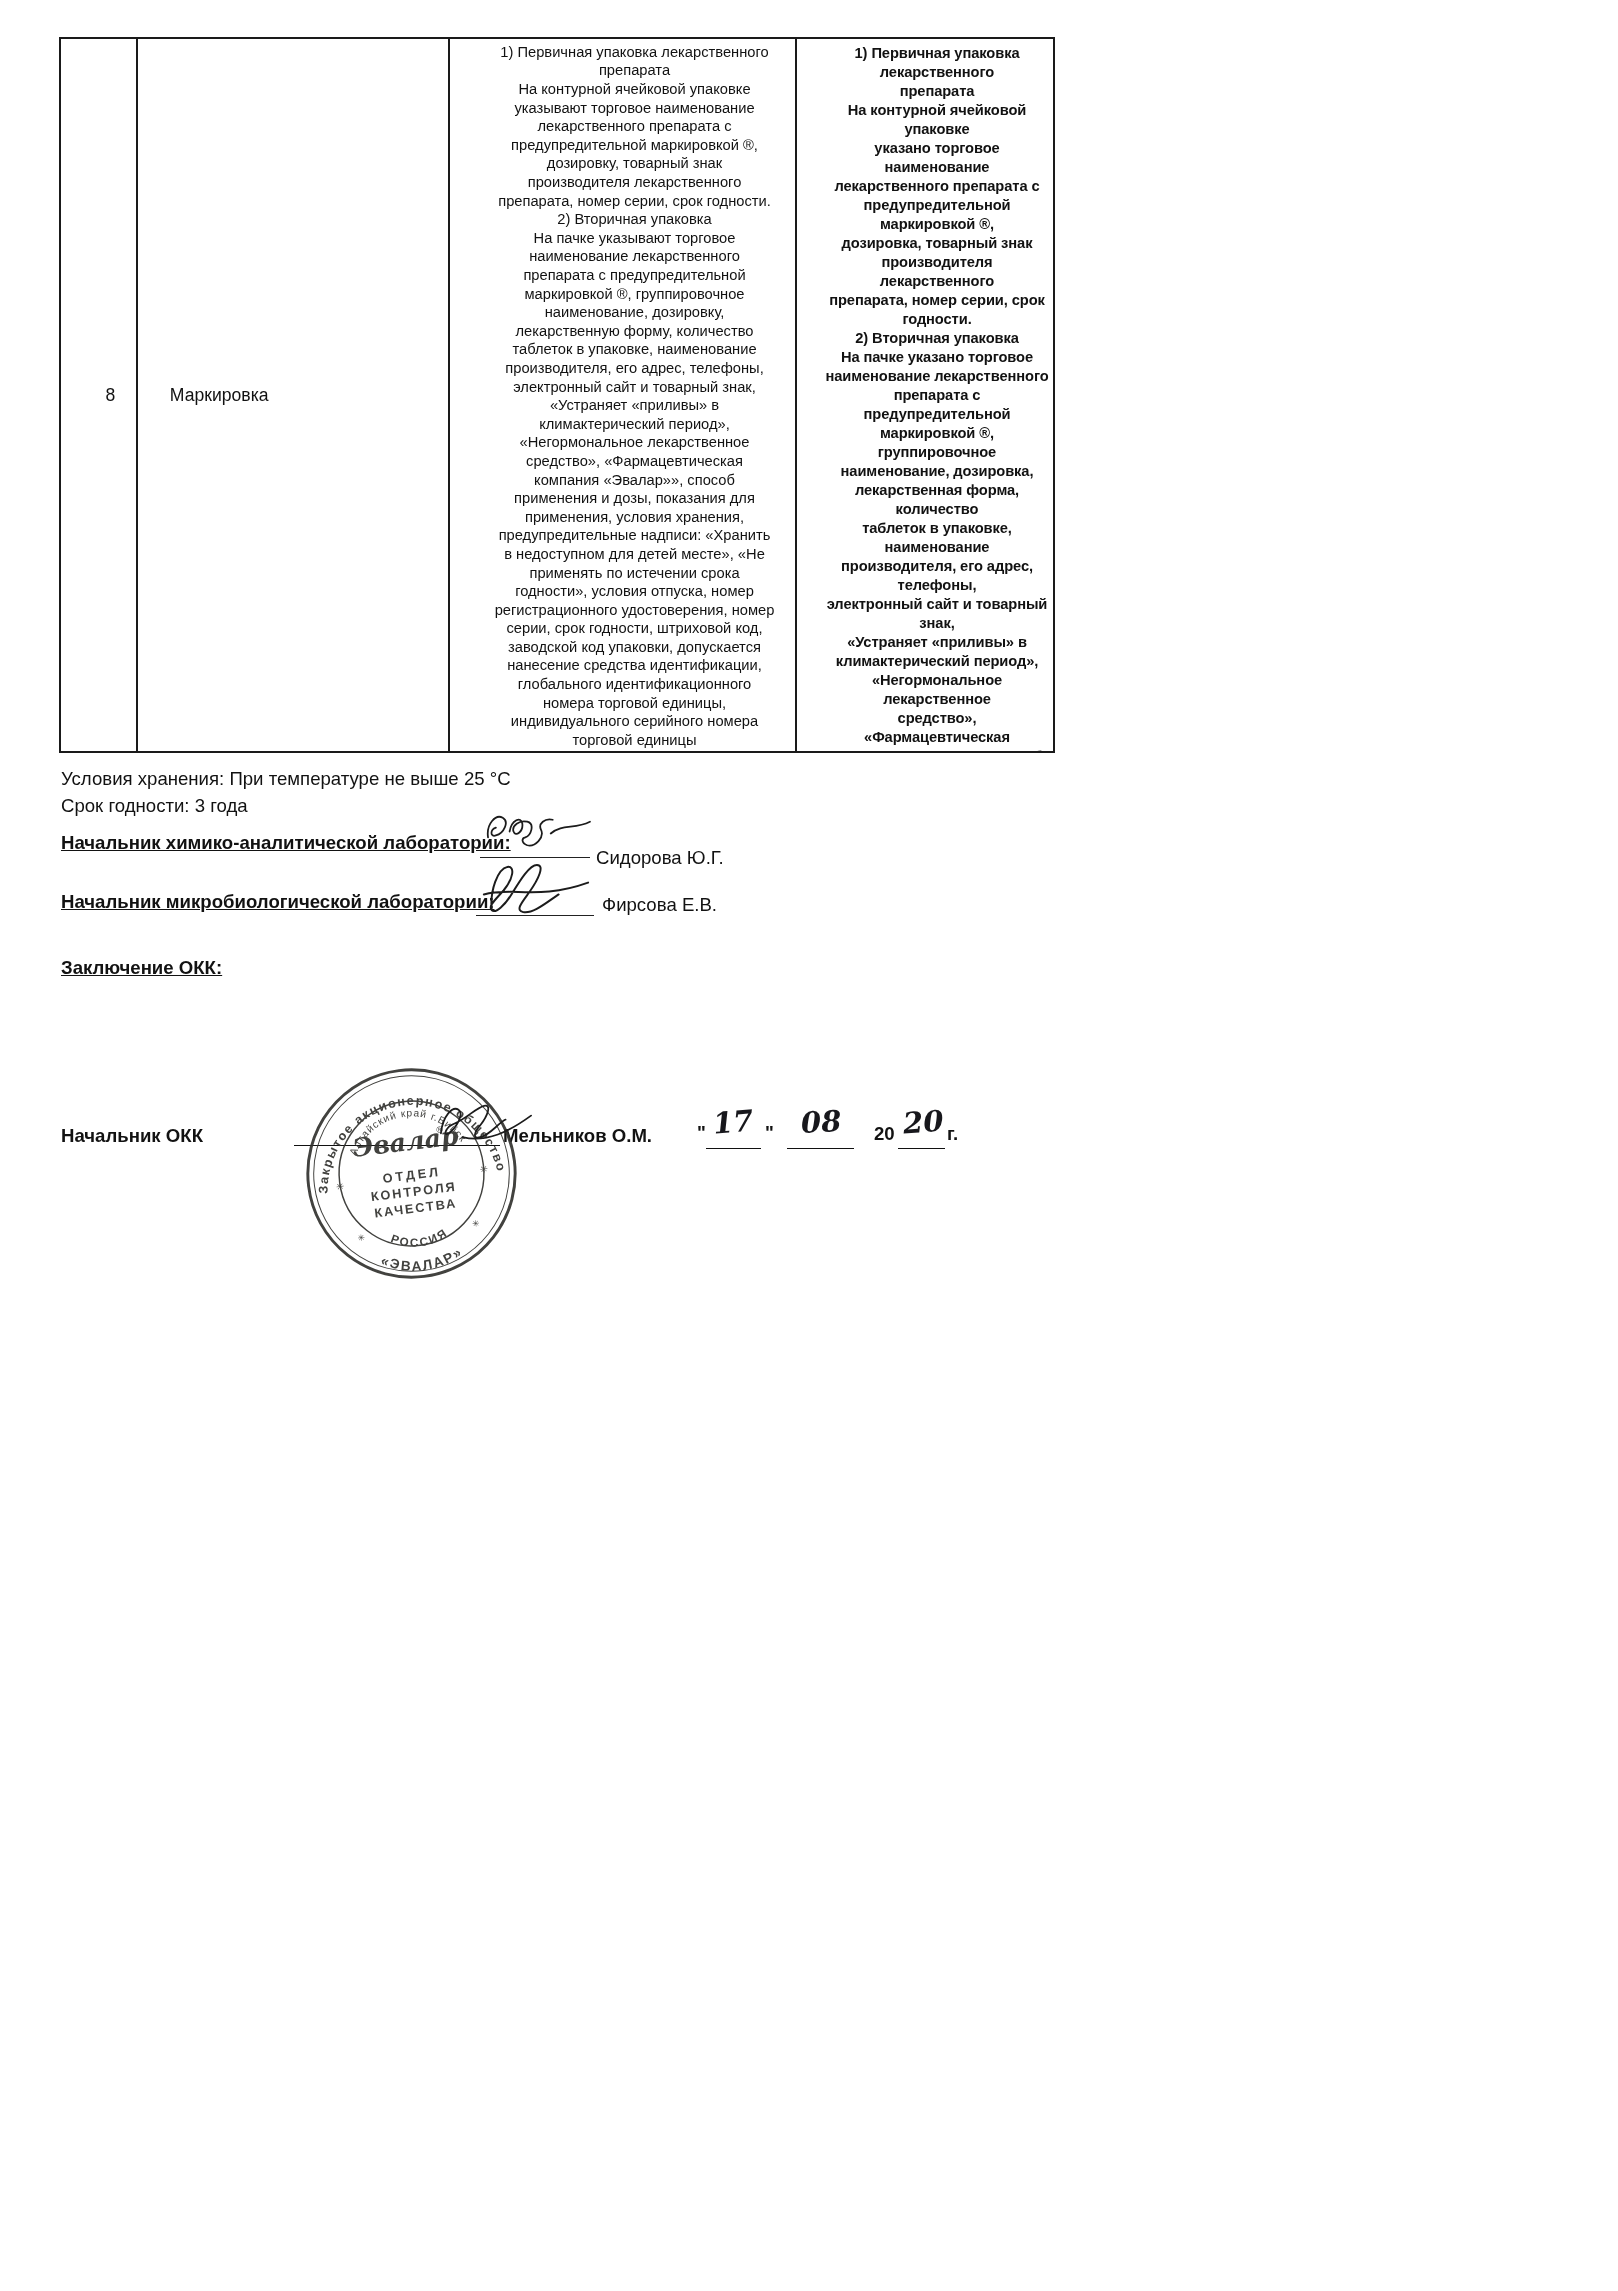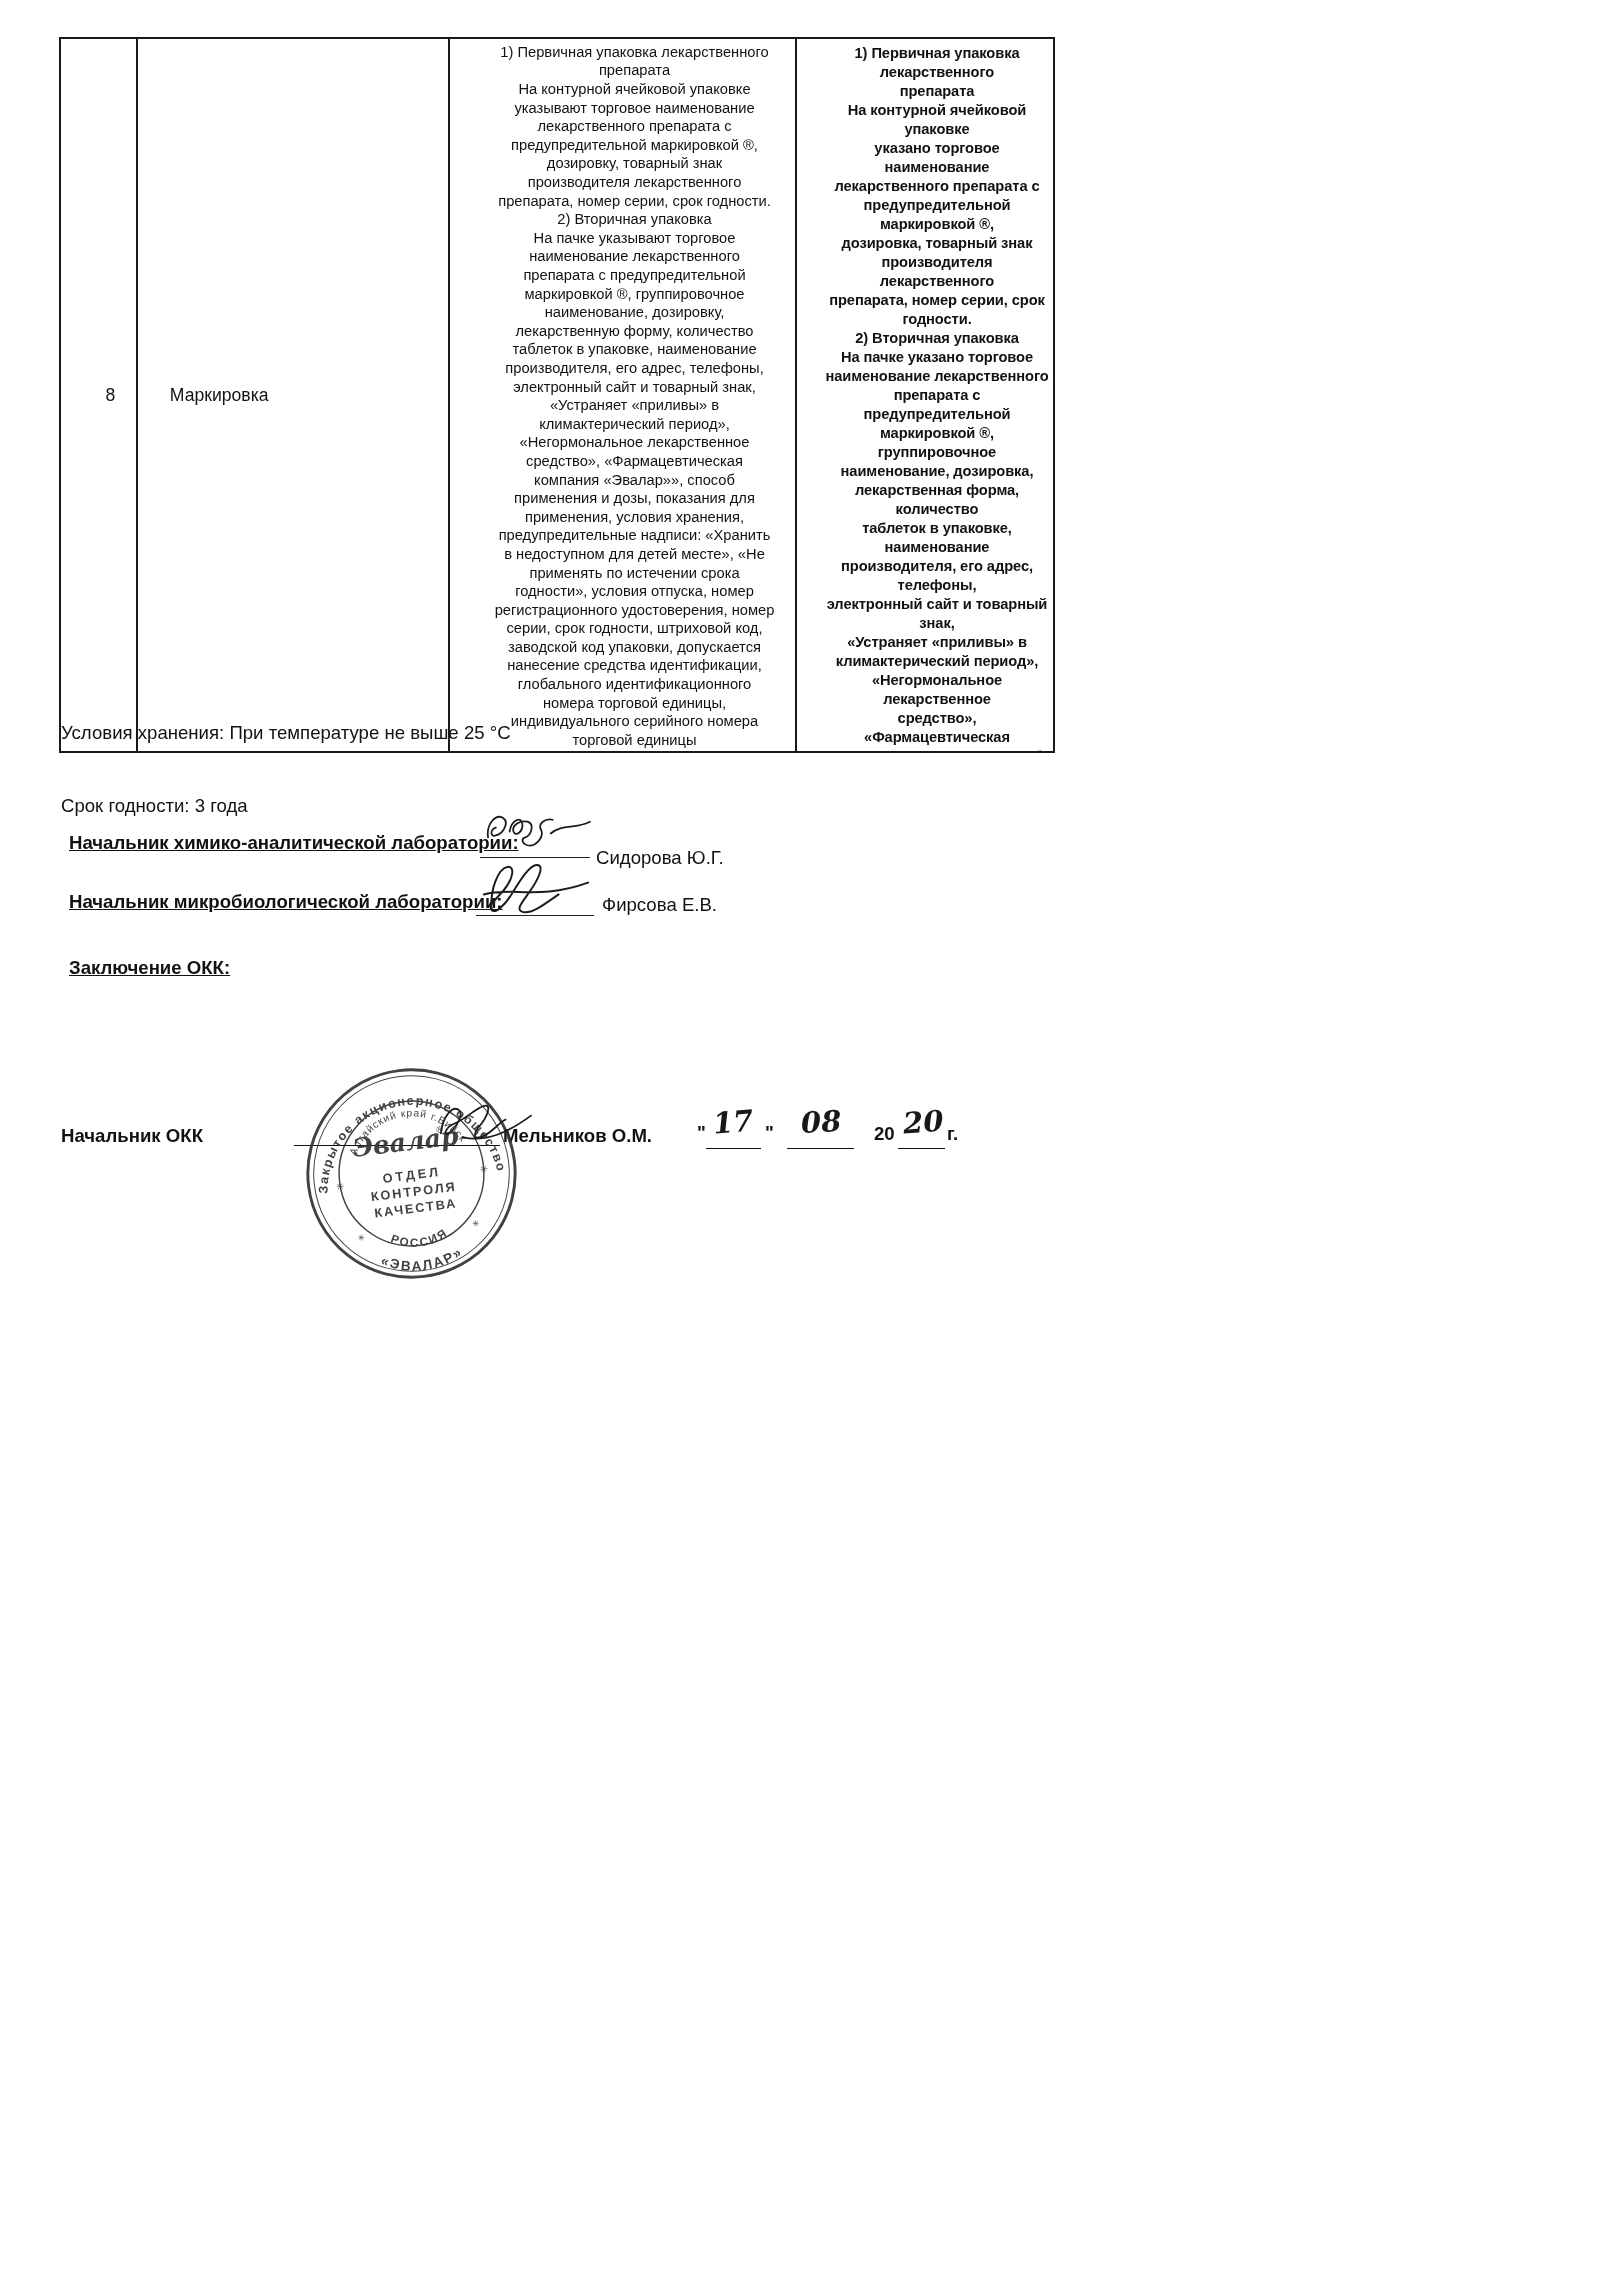--- a/index.html
+++ b/index.html
@@ -20,23 +20,23 @@
   .cell { border-right:2px solid #1a1a1a; overflow:hidden;margin-left:24px; }
   .cell:last-child { border-right:none; }
   .c1 { width:53px; display:flex; align-items:center; justify-content:center; font-size:17.6px; }
   .c2 { width:288px; display:flex; align-items:center; padding:0 7.8px; font-size:17.6px; }
   .c3 { width:323px; padding:3.9px 2px; font-size:14.7px; line-height:18.6px; text-align:center; }
   .c4 { flex:1; padding:4.9px 2px; font-size:14.7px; line-height:19px; font-weight:600; letter-spacing:-0.1px; text-align:center; }
 
   
   .txt  { font-size:18.6px; white-space:nowrap; }
   .bold { font-weight:bold; }
-  .u    { text-decoration:underline;margin-left:8px; }
+  .u    { text-decoration:underline; }
 
-  .storage-1 { left:61px; top:722px; }
+  .storage-1 { left:61px; top:768px; }
   .storage-2 { left:61px; top:795px; }
 
   .sig1-label { left:61px;  top:832px; }
   .sig1-img   { left:482px; top:808px; }
   .sig1-line  { left:480px; top:857px; width:110px; border-top:1.5px solid #222; }
   .sig1-name  { left:596px; top:835px;margin-top:12px; }
 
   .sig2-label { left:61px;  top:891px; }
   .sig2-img   { left:476px; top:861px; }
   .sig2-line  { left:476px; top:915px; width:118px; border-top:1.5px solid #222; }

